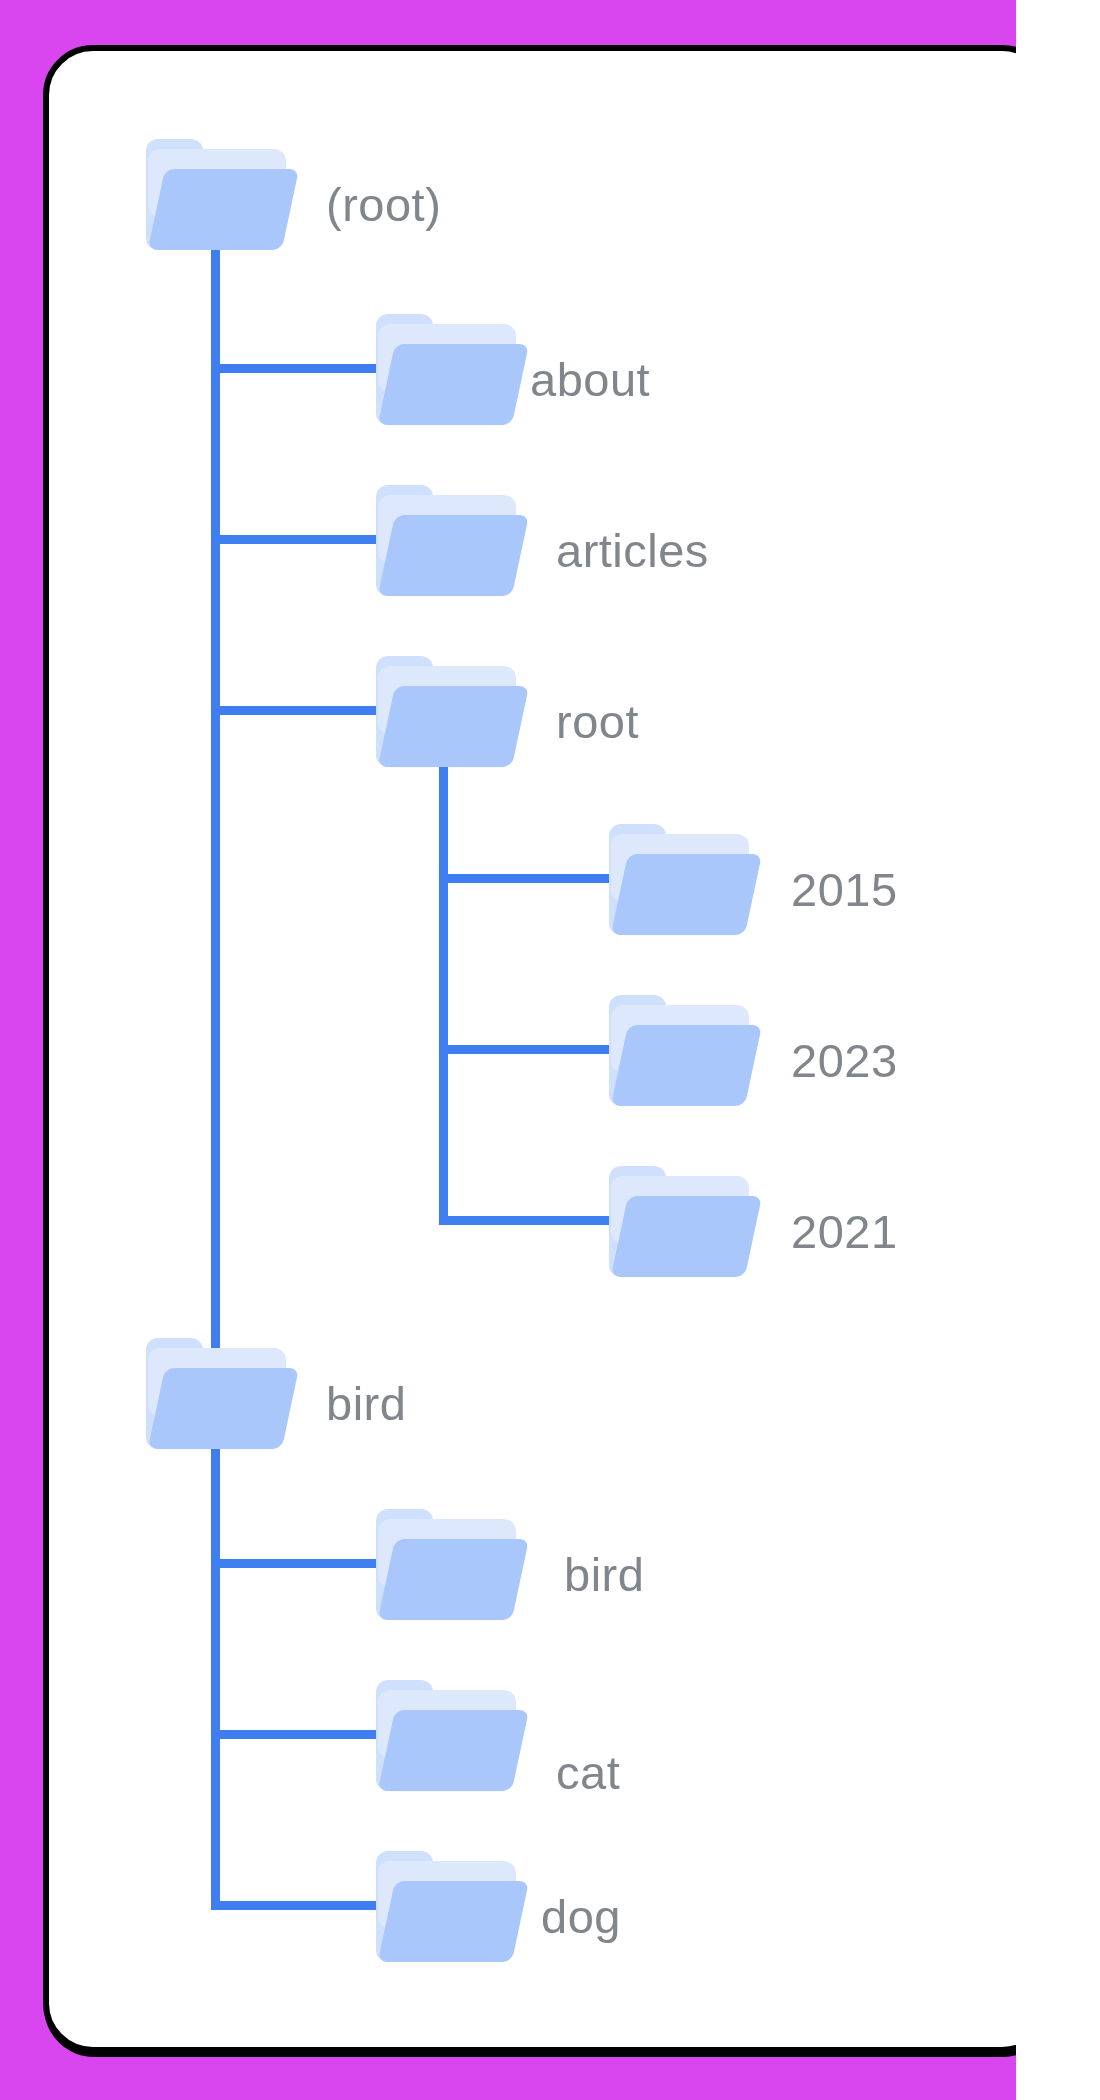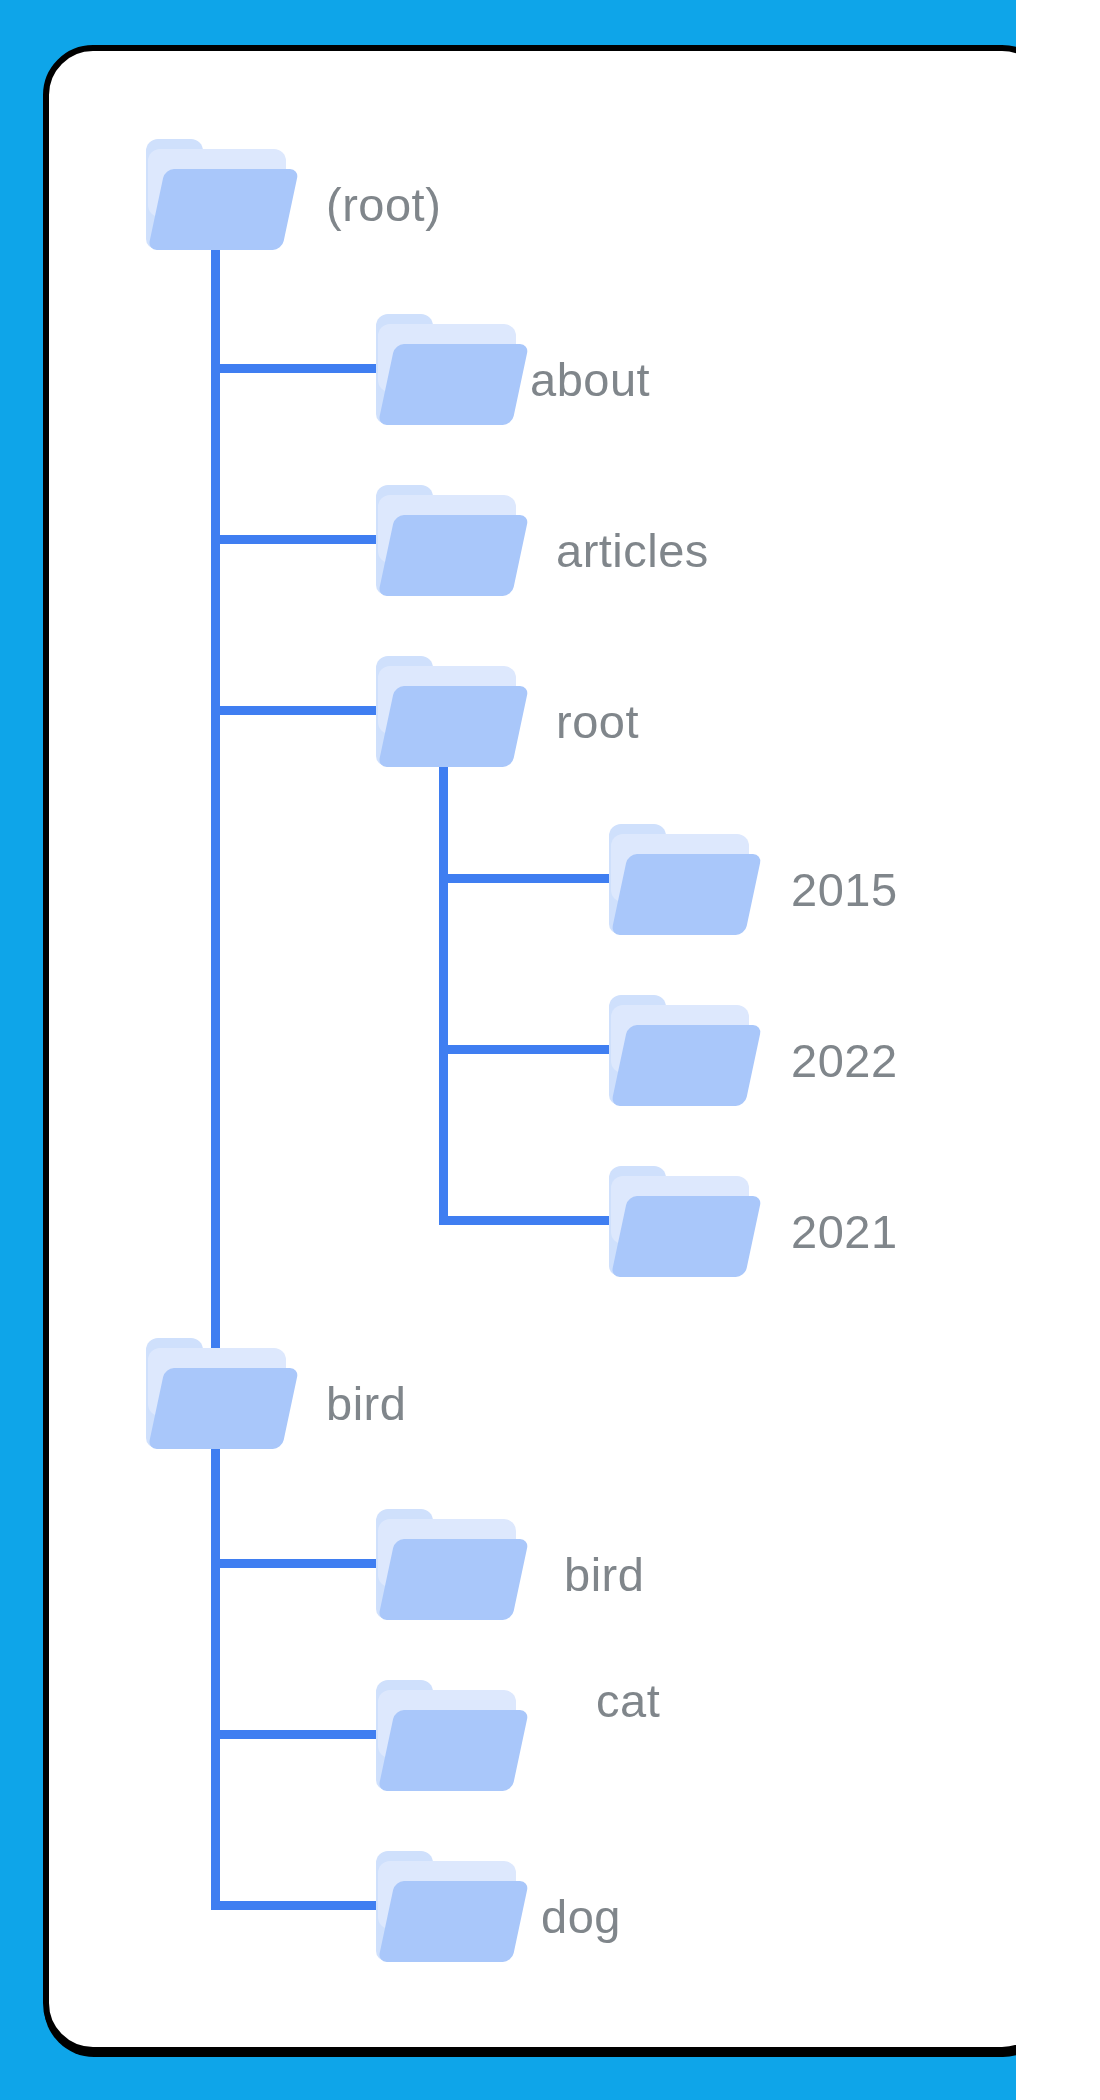--- a/index.html
+++ b/index.html
@@ -1,17 +1,17 @@
 <!DOCTYPE html>
 <html><head>
 <meta charset="utf-8">
 <style>
   html,body{margin:0;padding:0;background:#ffffff;}
   .stage{
-    position:relative;width:1016px;height:2100px;background:#0ea5e9;overflow:hidden;
+    position:relative;width:1016px;height:2100px;background:#d946ef;overflow:hidden;
     font-family:"Liberation Sans", sans-serif;
   }
   .card{
     position:absolute;left:43px;top:45px;width:1009px;height:2008px;
     box-sizing:border-box;background:#ffffff;border:6px solid #000;
     border-radius:50px;box-shadow:1px 4px 0 0 #000;
   }
   
   .line{position:absolute;background:#3F7EF1;z-index:1;}
   
@@ -82,21 +82,21 @@
       <div class="front" style="background: rgb(169, 199, 250);"></div>
     </div>
     <div class="nodelabel" style="left: 742px; top: 811px; color: rgb(128, 134, 139);">2015</div>
 
     <div class="folder" style="left:560px;top:944px;">
       <div class="backbody" style="background: rgb(207, 224, 252);"></div>
       <div class="tab" style="background: rgb(207, 224, 252);"></div>
       <div class="sheet" style="background: rgb(221, 232, 253);"></div>
       <div class="front" style="background: rgb(169, 199, 250);"></div>
     </div>
-    <div class="nodelabel" style="left: 742px; top: 982px; color: rgb(128, 134, 139);">2022</div>
+    <div class="nodelabel" style="left: 742px; top: 982px; color: rgb(128, 134, 139);">2023</div>
 
     <div class="folder" style="left:560px;top:1115px;">
       <div class="backbody" style="background: rgb(207, 224, 252);"></div>
       <div class="tab" style="background: rgb(207, 224, 252);"></div>
       <div class="sheet" style="background: rgb(221, 232, 253);"></div>
       <div class="front" style="background: rgb(169, 199, 250);"></div>
     </div>
     <div class="nodelabel" style="left: 742px; top: 1153px; color: rgb(128, 134, 139);">2021</div>
 
     <div class="folder" style="left:97px;top:1287px;">
@@ -114,21 +114,21 @@
       <div class="front" style="background: rgb(169, 199, 250);"></div>
     </div>
     <div class="nodelabel" style="left: 507px; top: 1496px; color: rgb(128, 134, 139); margin-left: 8px;">bird</div>
 
     <div class="folder" style="left:327px;top:1629px;">
       <div class="backbody" style="background: rgb(207, 224, 252);"></div>
       <div class="tab" style="background: rgb(207, 224, 252);"></div>
       <div class="sheet" style="background: rgb(221, 232, 253);"></div>
       <div class="front" style="background: rgb(169, 199, 250);"></div>
     </div>
-    <div class="nodelabel" style="left: 507px; top: 1622px; color: rgb(128, 134, 139); margin-left: 40px;">cat</div>
+    <div class="nodelabel" style="left: 507px; top: 1694px; color: rgb(128, 134, 139);">cat</div>
 
     <div class="folder" style="left:327px;top:1800px;">
       <div class="backbody" style="background: rgb(207, 224, 252);"></div>
       <div class="tab" style="background: rgb(207, 224, 252);"></div>
       <div class="sheet" style="background: rgb(221, 232, 253);"></div>
       <div class="front" style="background: rgb(169, 199, 250);"></div>
     </div>
     <div class="nodelabel" style="left: 492px; top: 1838px; color: rgb(128, 134, 139);">dog</div>
 
   </div>

